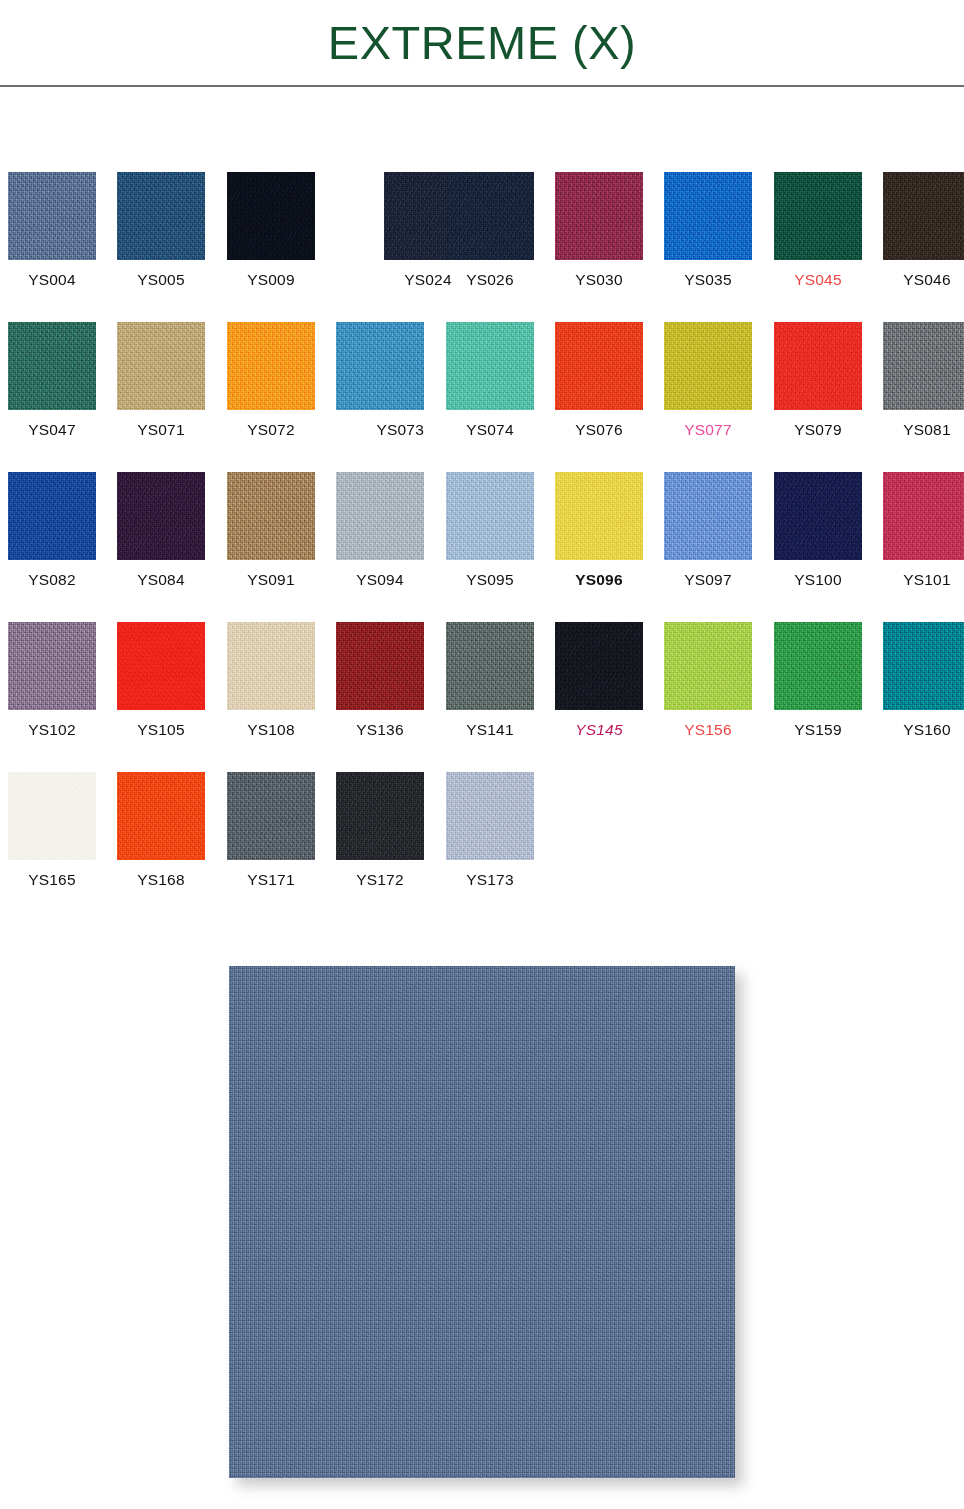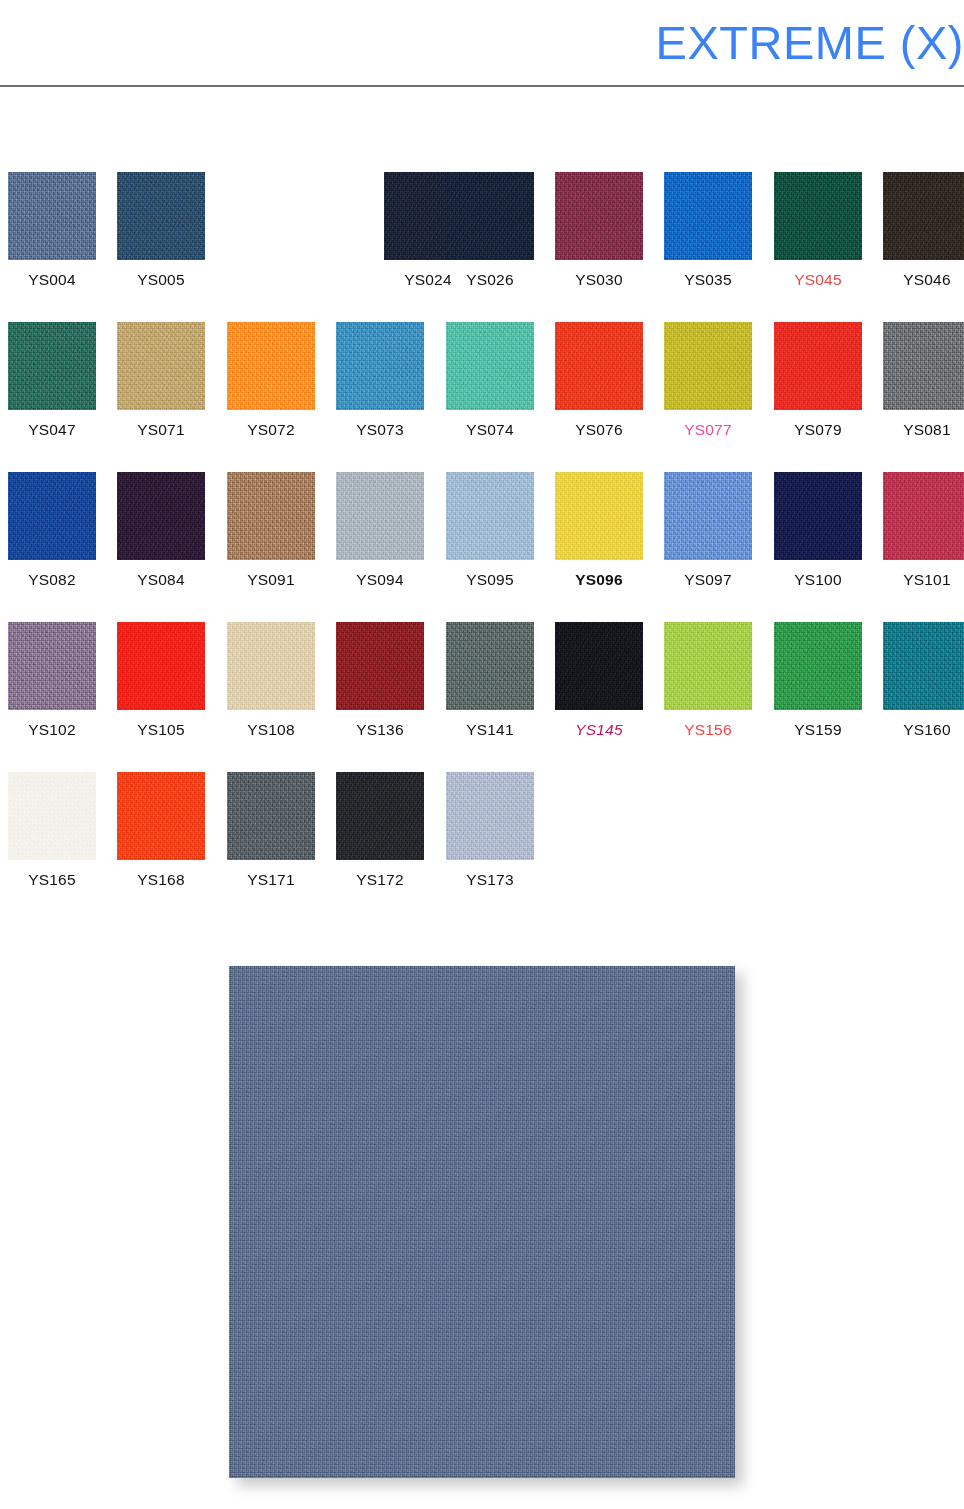--- a/index.html
+++ b/index.html
@@ -177,33 +177,37 @@
         rgba(255,255,255,0.09) 0px, rgba(255,255,255,0.09) 1px,
         rgba(0,0,0,0.00) 1px, rgba(0,0,0,0.00) 2px,
         rgba(0,0,0,0.10) 2px, rgba(0,0,0,0.10) 3px);
     mix-blend-mode: soft-light;
   }
 </style>
 </head>
 <body>
 
 <div class="page-header">
-  <div class="page-title" style="color: #3b82f6; text-align: right;">EXTREME (X)</div>
+  <div class="page-title" style="color: #14532d;">EXTREME (X)</div>
   <div class="title-rule" style="background: rgb(110, 110, 110);"></div>
 </div>
 
 <div class="swatch-grid" id="swatch-grid">
     <div class="swatch-row">
       <div class="swatch-cell" style="left: 0px;">
         <div class="swatch-chip" style="background-color: rgb(91, 113, 146);"></div>
         <span class="swatch-label" style="color: rgb(17, 17, 17);">YS004</span>
       </div>
       <div class="swatch-cell" style="left: 109px;">
         <div class="swatch-chip" style="background-color: rgb(37, 81, 119);"></div>
         <span class="swatch-label" style="color: rgb(17, 17, 17);">YS005</span>
+      </div>
+      <div class="swatch-cell" style="left: 219px;">
+        <div class="swatch-chip" style="background-color: rgb(11, 15, 26);"></div>
+        <span class="swatch-label" style="color: rgb(17, 17, 17);">YS009</span>
       </div>
       <div class="swatch-cell" style="left: 328px; margin-left: 48px;">
         <div class="swatch-chip" style="background-color: rgb(28, 35, 56);"></div>
         <span class="swatch-label" style="color: rgb(17, 17, 17);">YS024</span>
       </div>
       <div class="swatch-cell" style="left: 438px;">
         <div class="swatch-chip" style="background-color: rgb(24, 35, 58);"></div>
         <span class="swatch-label" style="color: rgb(17, 17, 17);">YS026</span>
       </div>
       <div class="swatch-cell" style="left: 547px;">
@@ -231,21 +235,21 @@
       <div class="swatch-cell" style="left: 109px;">
         <div class="swatch-chip" style="background-color: rgb(191, 168, 120);"></div>
         <span class="swatch-label" style="color: rgb(17, 17, 17);">YS071</span>
       </div>
       <div class="swatch-cell" style="left: 219px;">
         <div class="swatch-chip" style="background-color: rgb(245, 154, 30);"></div>
         <span class="swatch-label" style="color: rgb(17, 17, 17);">YS072</span>
       </div>
       <div class="swatch-cell" style="left: 328px;">
         <div class="swatch-chip" style="background-color: rgb(62, 146, 191);"></div>
-        <span class="swatch-label" style="color: rgb(17, 17, 17);">YS073</span>
+        <span class="swatch-label" style="color: rgb(17, 17, 17); text-align: right;">YS073</span>
       </div>
       <div class="swatch-cell" style="left: 438px;">
         <div class="swatch-chip" style="background-color: rgb(85, 191, 168);"></div>
         <span class="swatch-label" style="color: rgb(17, 17, 17);">YS074</span>
       </div>
       <div class="swatch-cell" style="left: 547px;">
         <div class="swatch-chip" style="background-color: rgb(232, 61, 28);"></div>
         <span class="swatch-label" style="color: rgb(17, 17, 17);">YS076</span>
       </div>
       <div class="swatch-cell" style="left: 656px;">

